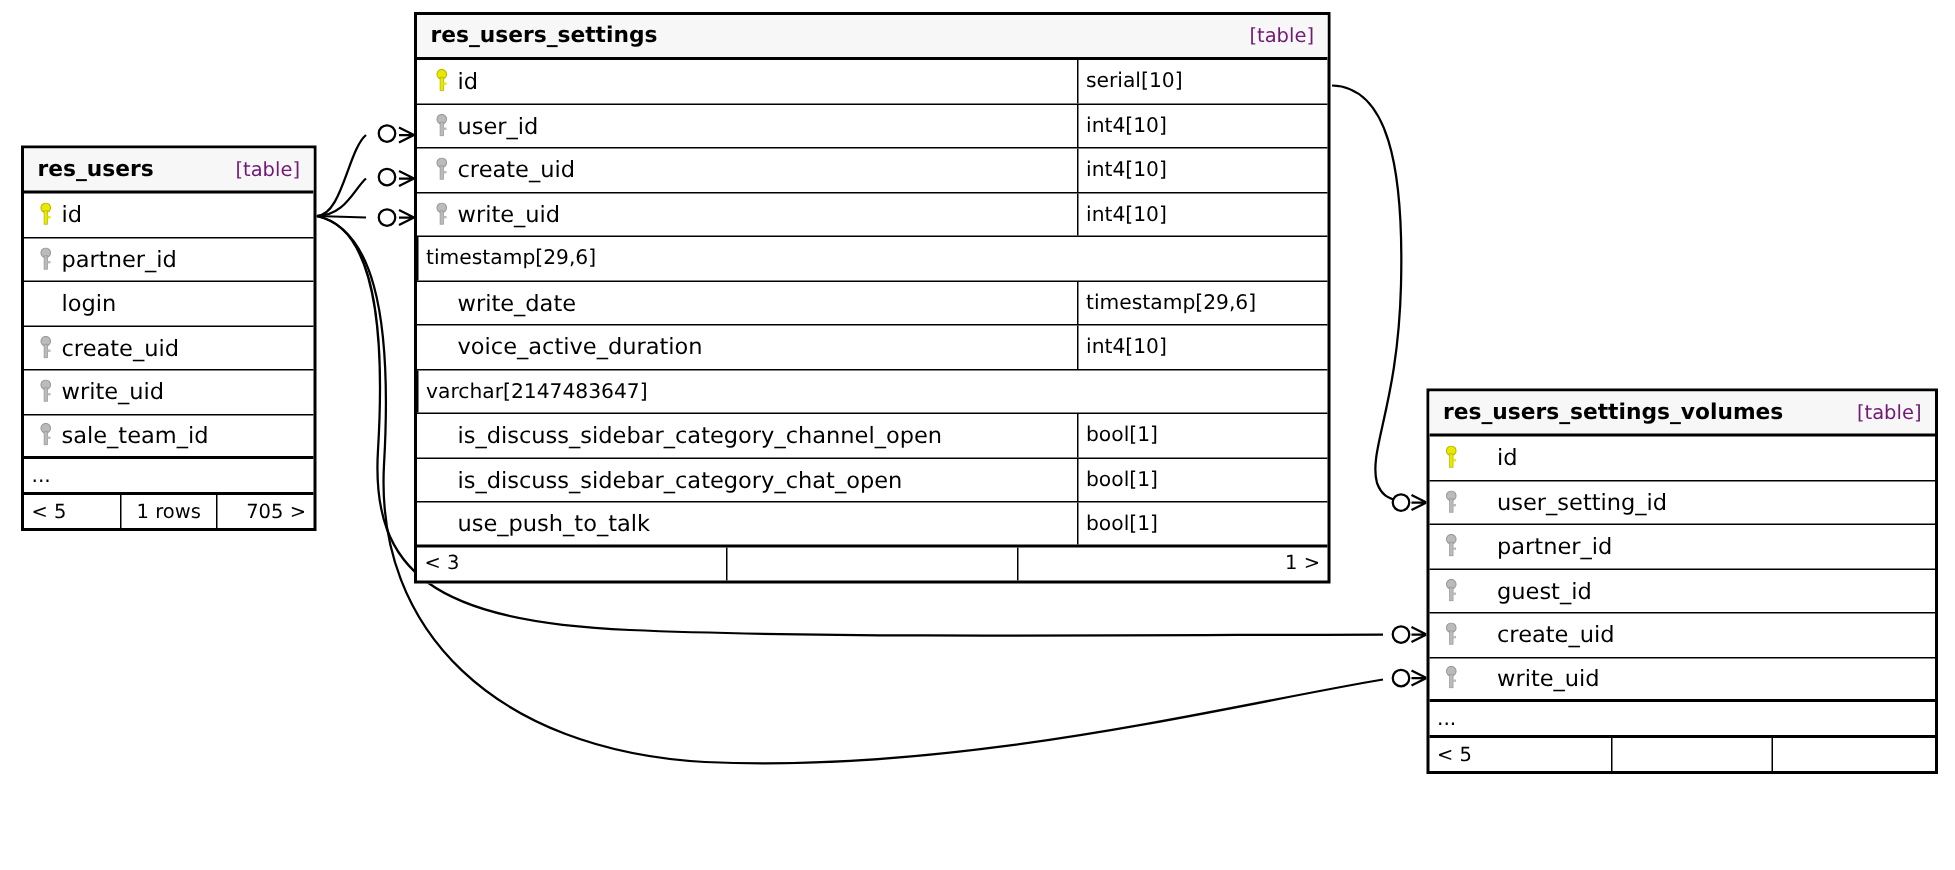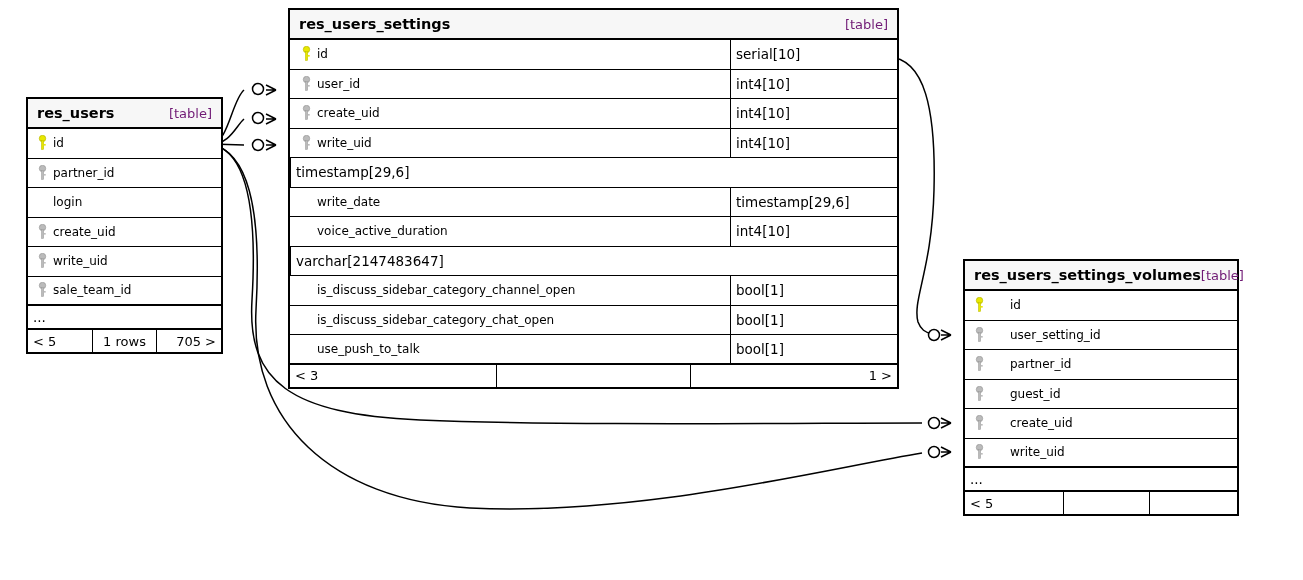--- a/index.html
+++ b/index.html
@@ -27,21 +27,20 @@
     height: 580px;
     pointer-events: none;
     z-index: 1;
   }
   .table-box {
     position: absolute;
     background: #ffffff;
     border: 2px solid #000000;
     box-sizing: border-box;
     z-index: 2;
-    margin-left: 12px;
   }
   .tbl-header {
     background: #f7f7f7;
     border-bottom: 2px solid #000000;
     box-sizing: border-box;
     display: flex;
     align-items: center;
     justify-content: space-between;
     padding: 0 9px;
     height: 30px;
@@ -91,21 +90,21 @@
     white-space: nowrap;
   }
   .keyslot {
     width: 22px;
     min-width: 22px;
     display: flex;
     align-items: center;
     justify-content: center;
   }
   .col-label {
-    font-size: 12px;
+    font-size: 15px;
     color: #000000;
     white-space: nowrap;
   }
   .ellipsis-row {
     display: flex;
     align-items: center;
     height: 24px;
     border-bottom: 2px solid #000000;
     box-sizing: border-box;
     padding-left: 5px;
@@ -126,21 +125,21 @@
     white-space: nowrap;
     overflow: hidden;
   }
   .foot-l { justify-content: flex-start; padding-left: 5px; }
   .foot-c { justify-content: center; border-left: 1.6px solid #000000; border-right: 1.6px solid #000000; }
   .foot-r { justify-content: flex-end; padding-right: 5px; }
 
   
   #tbl-res-users      { left: 14px;  top: 97px;  width: 197px; }
   #tbl-res-users-settings { left: 276px; top: 8px; width: 611px; }
-  #tbl-volumes        { left: 951px; top: 259px; width: 276px; }
+  #tbl-volumes        { left: 951px; top: 259px; width: 341px; }
 
   #tbl-res-users .cell-name { padding-left: 3px; }
   #tbl-res-users-settings .cell-name { padding-left: 5px; }
   #tbl-volumes .cell-name { padding-left: 3px; }
   #tbl-volumes .col-label { margin-left: 20px; }
 
   .credit {
     position: absolute;
     left: 19px;
     top: 582px;

